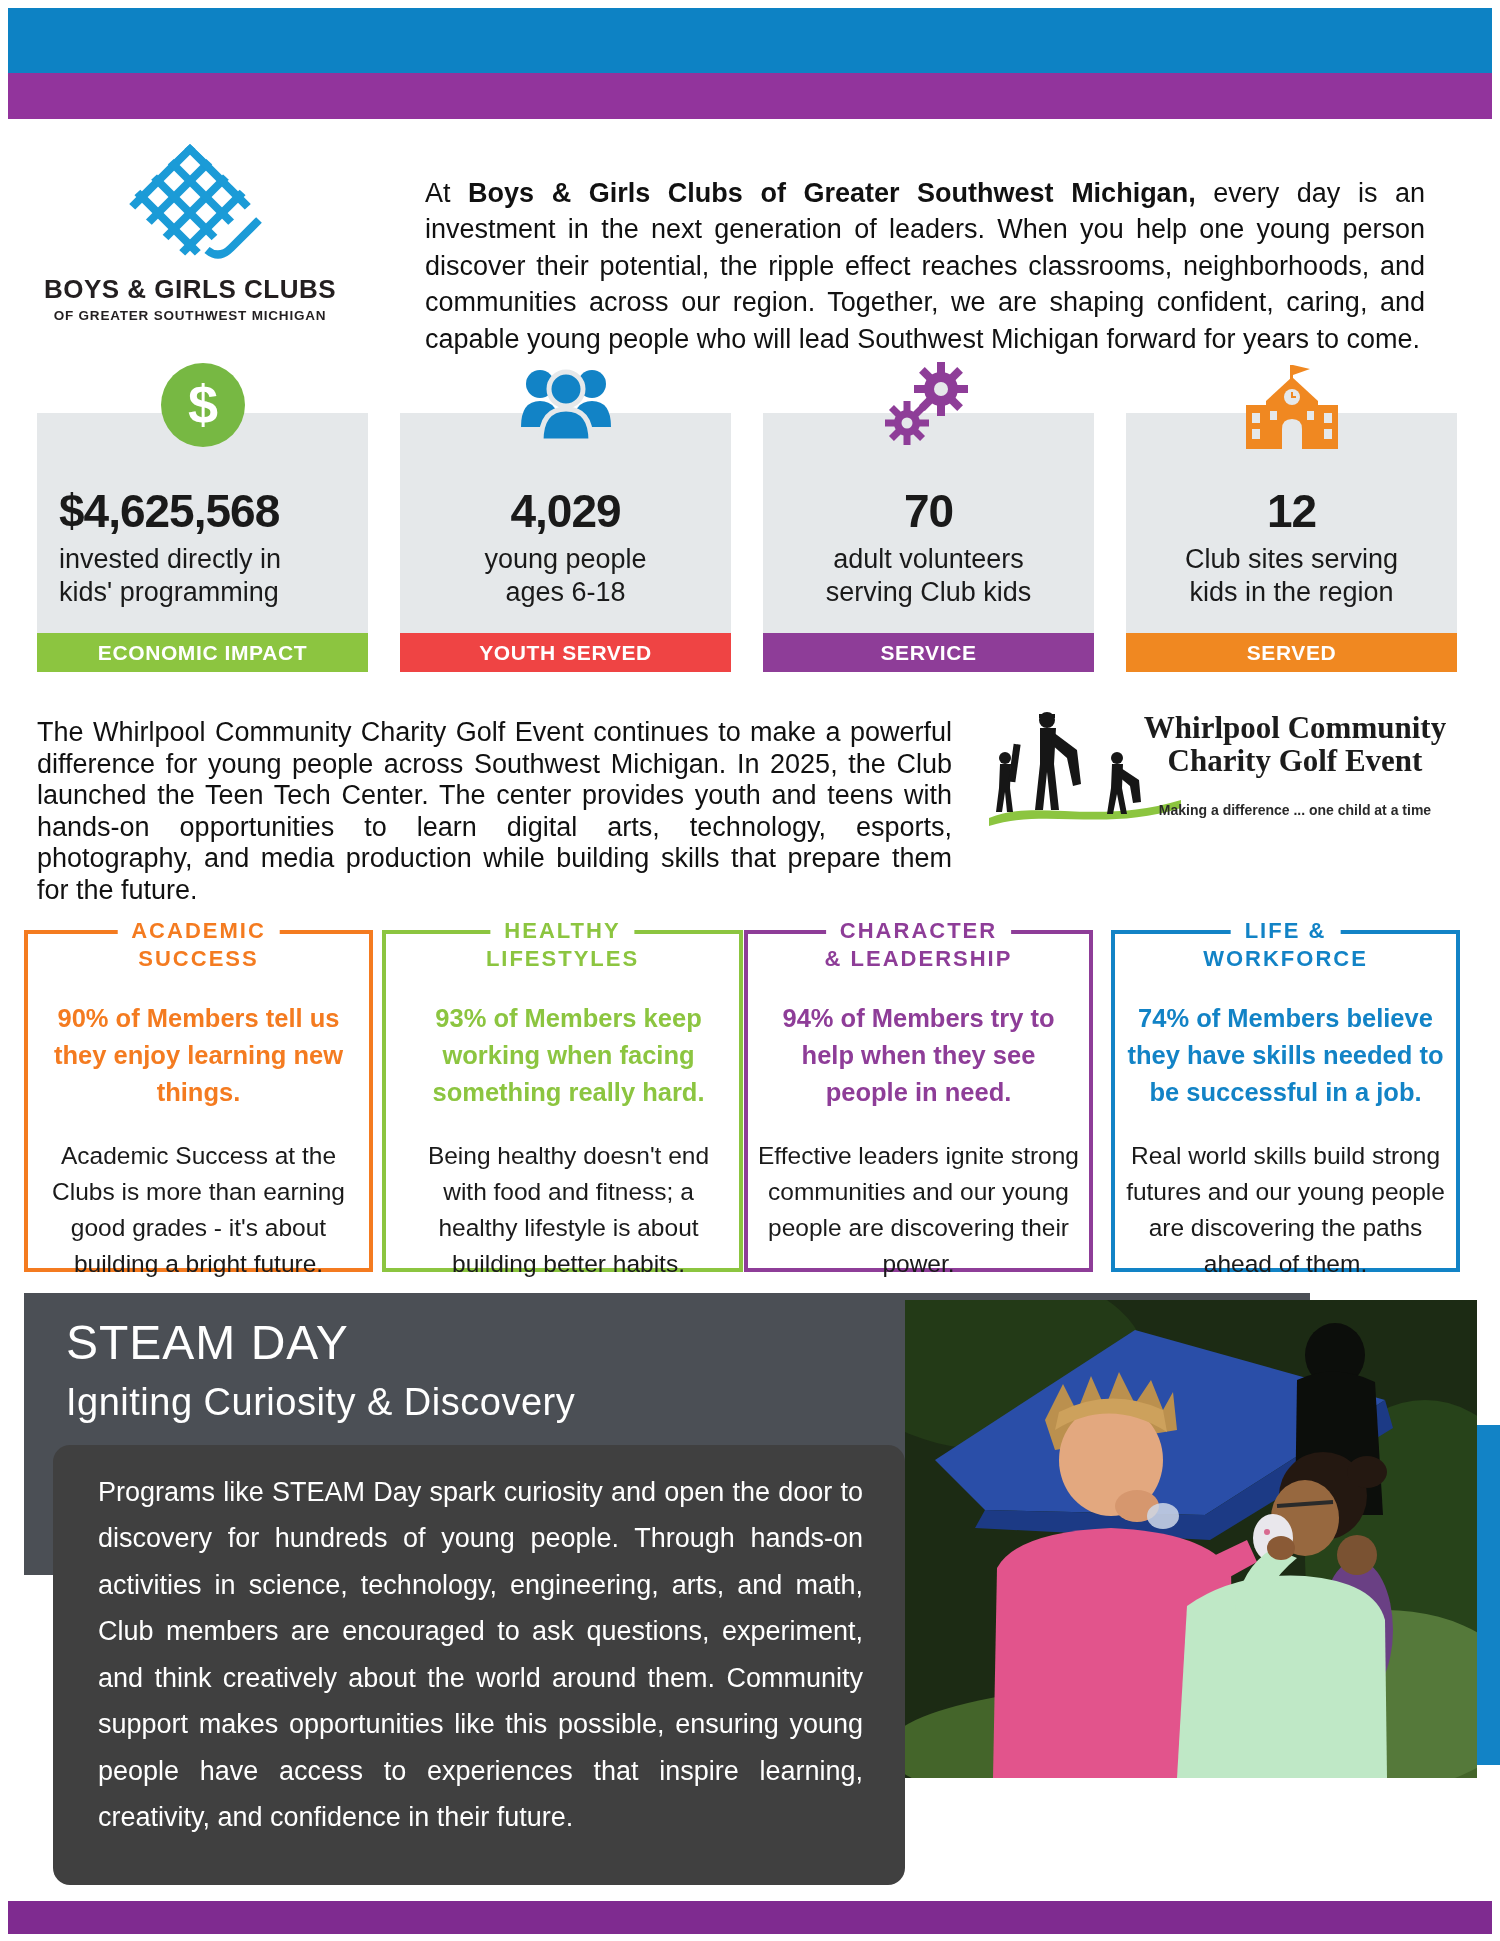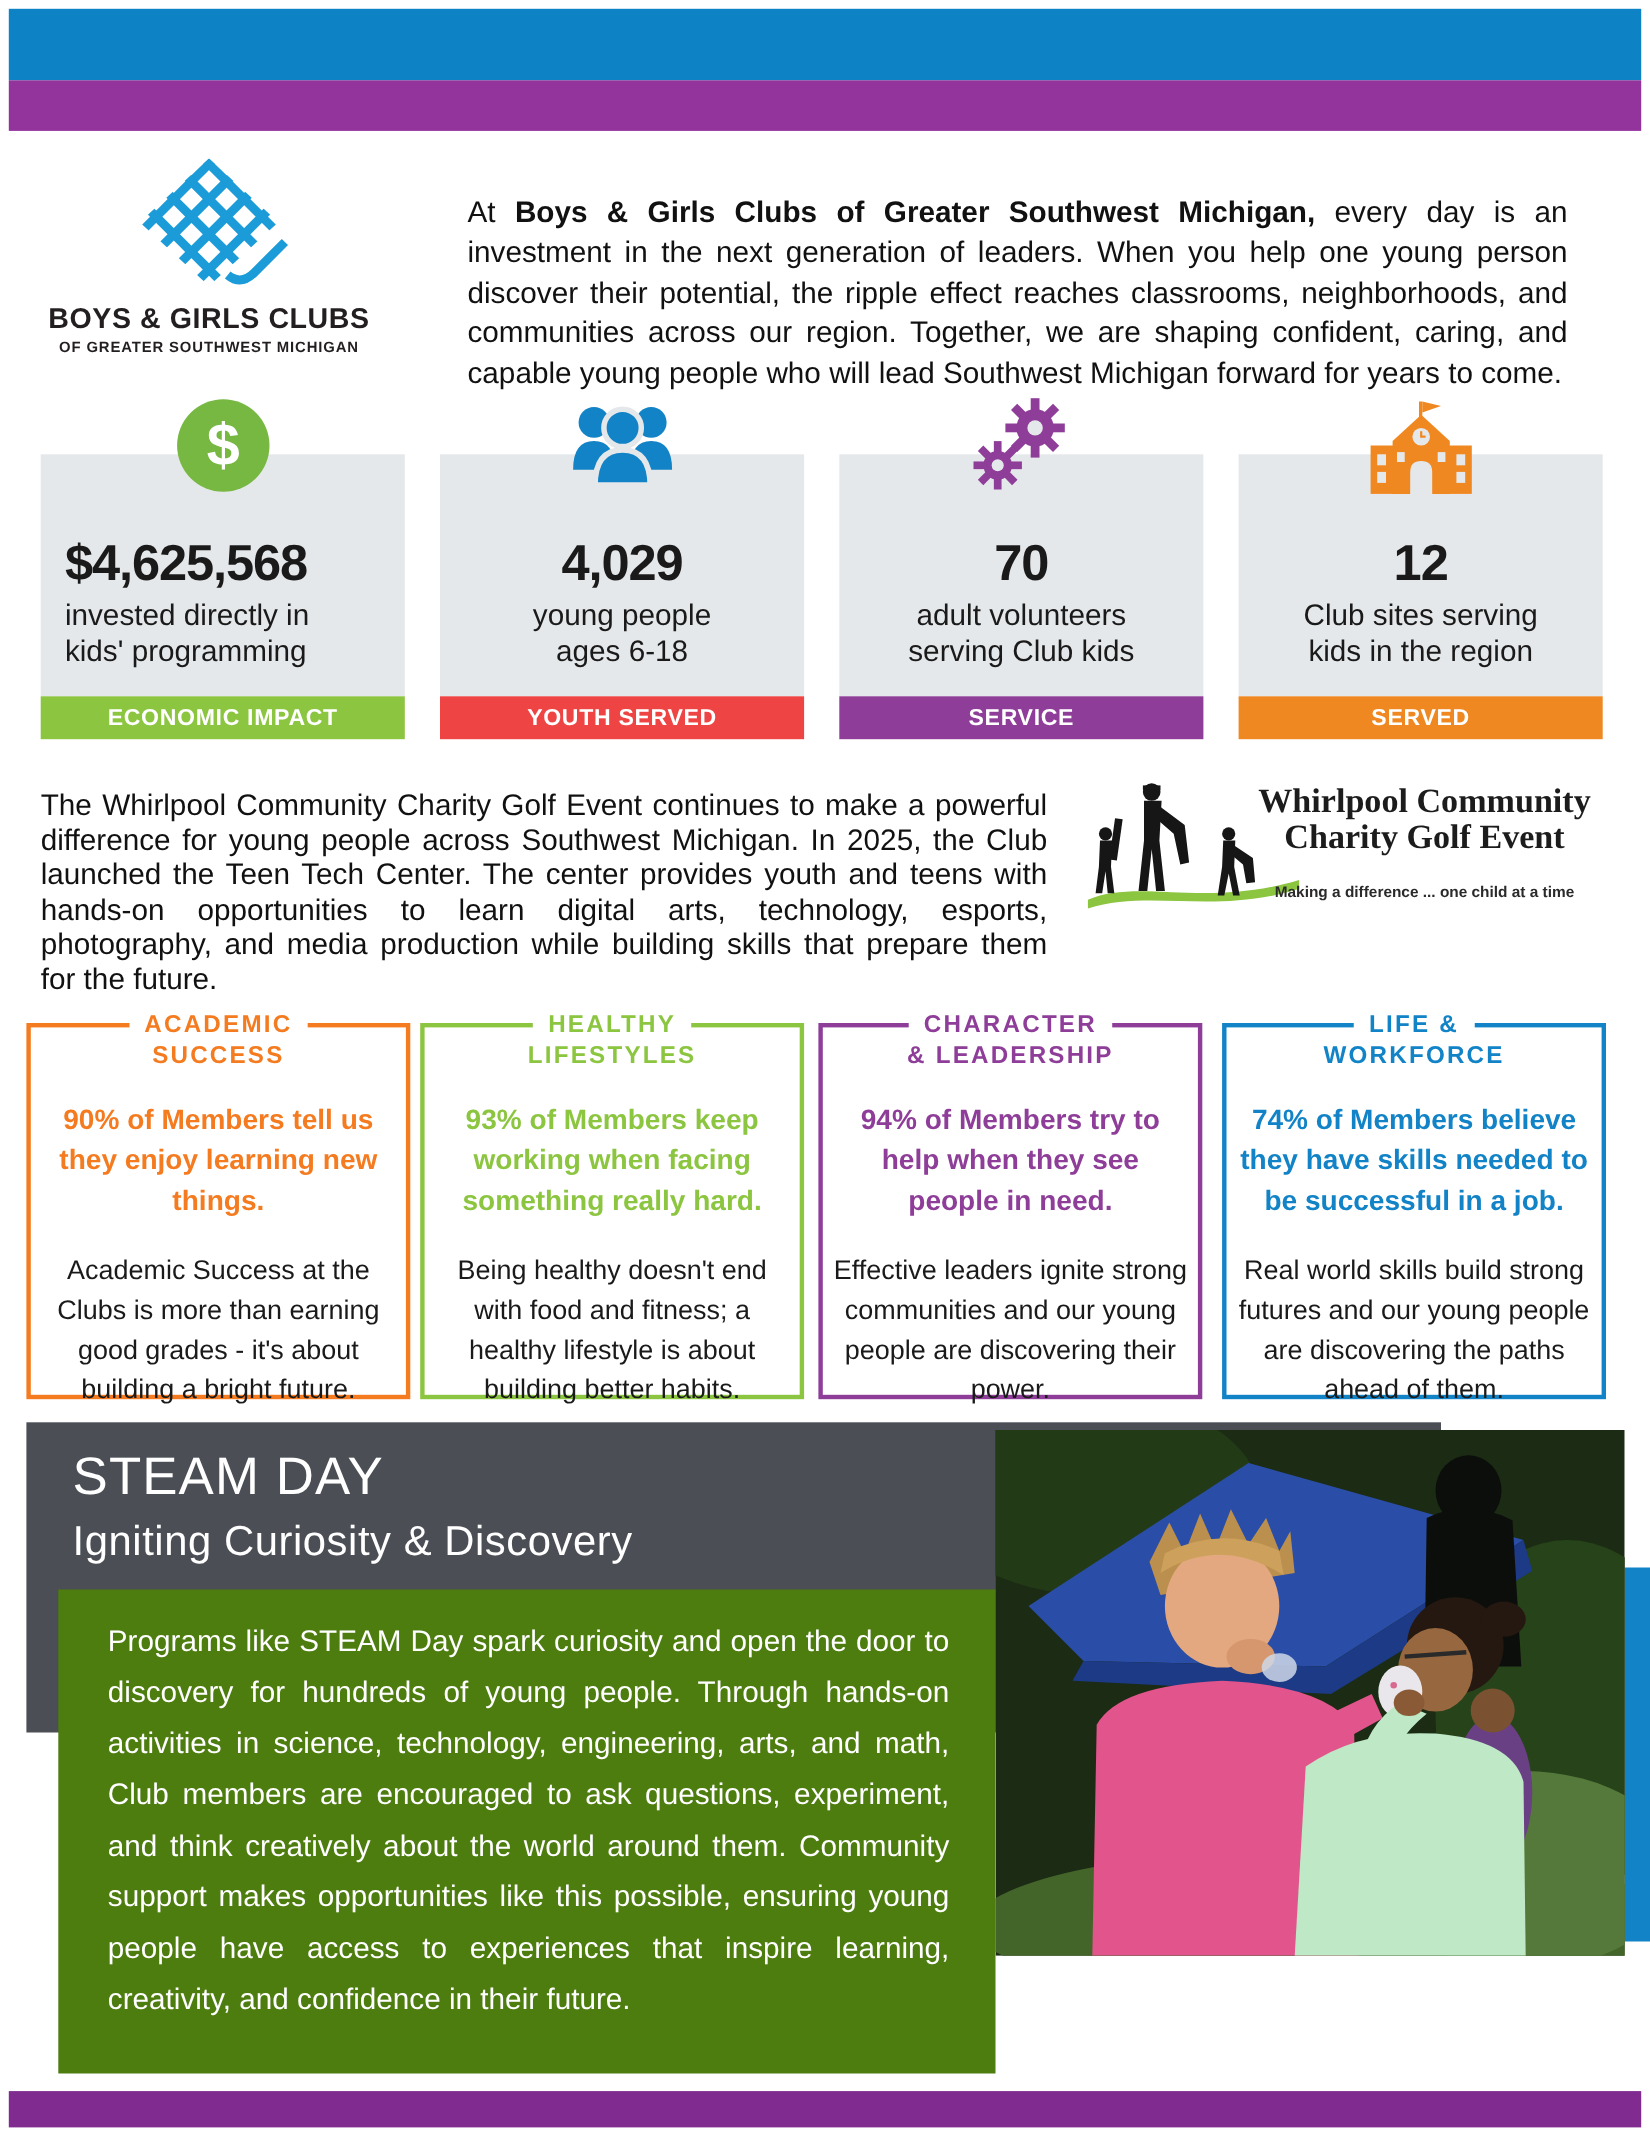--- a/index.html
+++ b/index.html
@@ -41,29 +41,29 @@
 
   
   .outcome{top:930px;width:341px;height:334px;background:#fff;border-width:4px;border-style:solid;}
   .o-title{position:absolute;top:-17px;left:50%;transform:translateX(-50%);text-align:center;
            font-weight:800;font-size:22px;line-height:1.28;letter-spacing:2px;white-space:nowrap;}
   .o-title .t1{background:#fff;padding:0 14px;display:inline-block;}
   .o-title .t2{display:block;}
   .o-stat{margin:66px 12px 0;text-align:center;font-weight:bold;font-size:25.5px;line-height:1.45;}
   .o-body{margin:27px 10px 0;text-align:center;font-size:24.5px;line-height:1.47;color:#1a1a1a;}
   .c-orange{color:#f47b20;} .b-orange{border-color:#f47b20;}
-  .c-green{color:#8cc540;}  .b-green{border-color:#8cc540;}
+  .c-green{color:#8cc540;}  .b-green{border-color:#8cc540;padding-left:12px;}
   .c-purple{color:#8e3d98;} .b-purple{border-color:#8e3d98;}
   .c-blue{color:#1283c6;}   .b-blue{border-color:#1283c6;}
 
   
   .steam-gray{left:24px;top:1293px;width:1286px;height:282px;background:#4b4f55;}
   .steam-title{position:absolute;left:42px;top:22px;color:#fff;font-size:48px;font-weight:normal;letter-spacing:1px;}
   .steam-sub{position:absolute;left:42px;top:88px;color:#fff;font-size:38px;font-weight:400;letter-spacing:.5px;}
-  .steam-blue{left:53px;top:1445px;width:852px;height:440px;background:#4d7c0f;z-index:3;}
+  .steam-blue{left:53px;top:1445px;width:852px;height:440px;background:#404040;z-index:3;border-radius:17px;}
   .steam-text{margin:24px 42px 0 45px;color:#fff;font-size:27px;line-height:1.72;text-align:justify;}
   .photo{left:905px;top:1300px;width:572px;height:478px;z-index:2;}
   .blue-band{left:1477px;top:1425px;width:23px;height:340px;background:#1283c6;}
 </style>
 </head>
 <body>
 
 <div class="page">
 
   <div class="abs bar-blue"></div>

